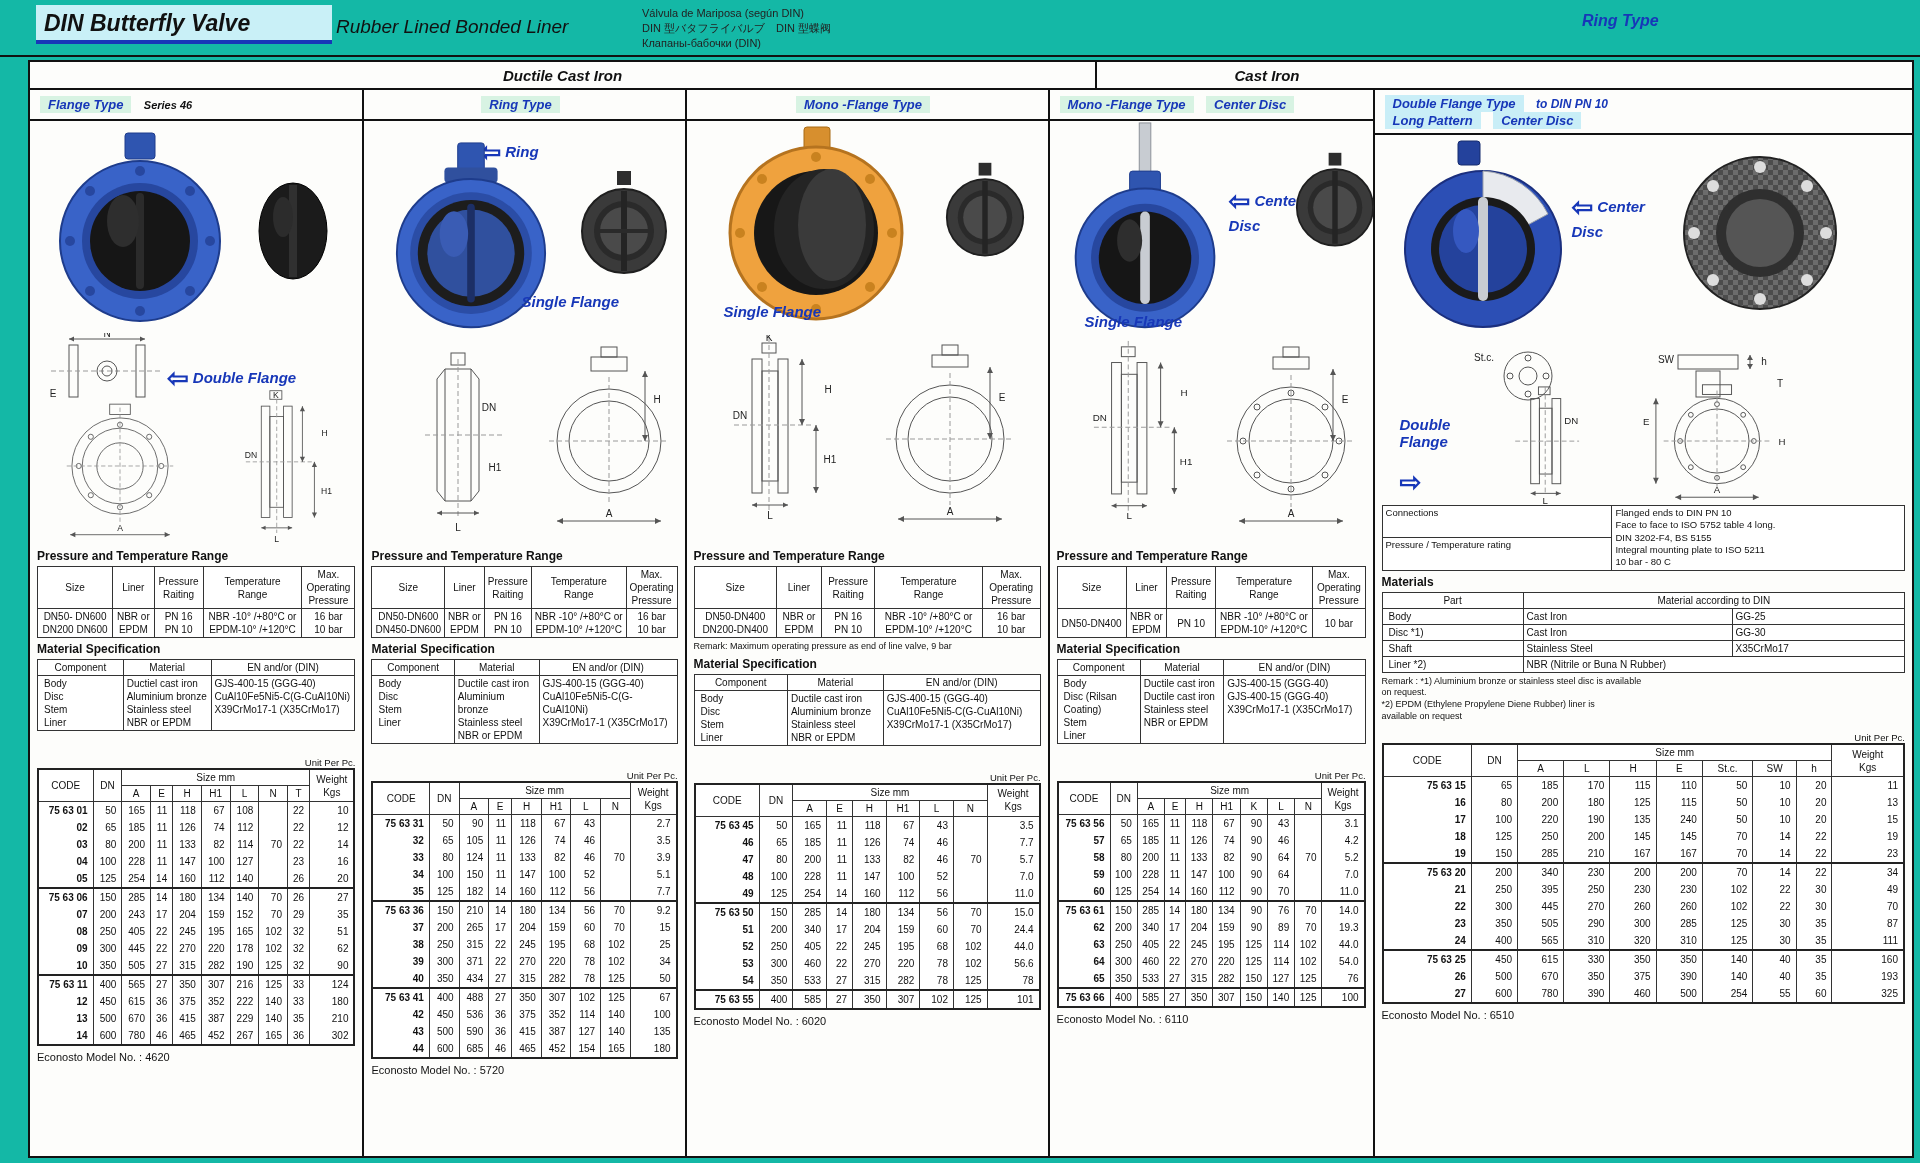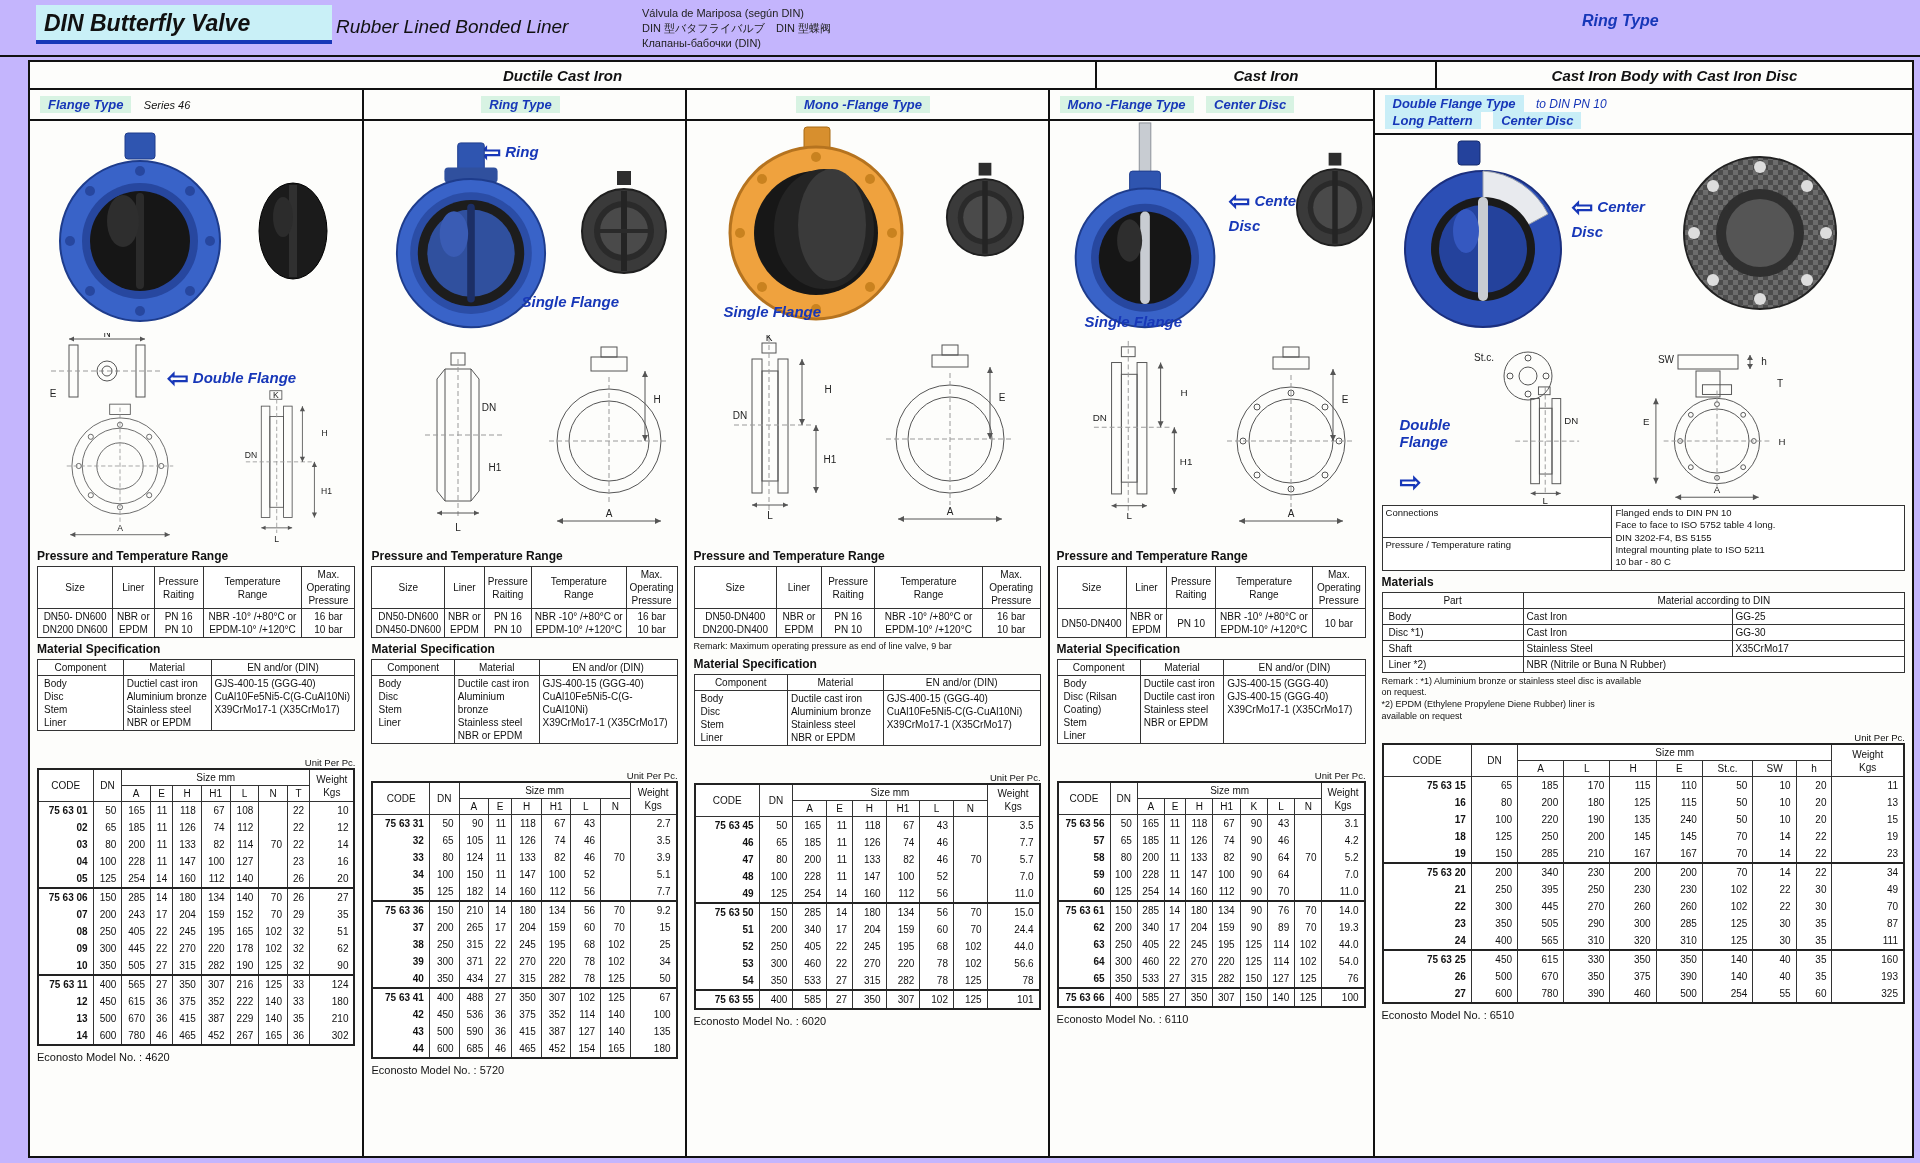--- a/index.html
+++ b/index.html
@@ -1,16 +1,16 @@
 <!DOCTYPE html>
 <html><head>
 <meta charset="utf-8">
 <style>
   html,body{margin:0;padding:0;background:#e8e8e8;}
-  .page{width:1920px;height:1163px;position:relative;background:#c4b5fd;overflow:hidden;
+  .page{width:1920px;height:1163px;position:relative;background:#14b8a6;overflow:hidden;
         font-family:"Liberation Sans",sans-serif;color:#111;}
   
   .topbar{position:absolute;left:0;top:0;width:100%;height:55px;}
   .title-box{position:absolute;left:36px;top:5px;width:280px;background:#c9f0f7;
              border-bottom:4px solid #1737b8;padding:5px 8px 3px;}
   .title-box .t{font-size:23px;font-weight:bold;font-style:italic;}
   .subtitle{position:absolute;left:336px;top:16px;font-size:19px;font-weight:normal;font-style:italic;}
   .langs{position:absolute;left:642px;top:6px;font-size:11px;line-height:1.35;color:#222;}
   .corner{position:absolute;left:1582px;top:12px;font-size:16px;font-weight:bold;font-style:italic;color:#1737b8;}
   
@@ -23,21 +23,21 @@
   .group-row .gh:last-child{border-right:none;}
   .cols{display:flex;height:1068px;}
   .col{border-right:2px solid #111;box-sizing:border-box;padding:0 7px;position:relative;}
   .col:last-child{border-right:none;}
   .w1{width:350px}.w2{width:337px}.w3{width:380px}.w4{width:340px}.w5{width:563px}
   
   .lblrow{border-bottom:2px solid #111;margin:0 -7px;padding:5px 10px 4px;min-height:31px;box-sizing:border-box;}
   .hl-green{background:#d8f3e3;}
   .hl-cyan{background:#c9eef7;}
   .lbl{display:inline-block;padding:1px 8px;font-size:13px;font-weight:bold;font-style:italic;color:#1737b8;margin-right:8px;}
-  .lbl-plain{display:inline-block;font-size:11px;font-weight:normal;font-style:italic;color:#111;}
+  .lbl-plain{display:inline-block;font-size:11px;font-weight:bold;font-style:italic;color:#111;}
   .lbl-plain.blue{color:#1737b8;font-size:12px;}
   .lblline{line-height:15px;}
   
   .zone-img{height:212px;position:relative;}
   .zone-draw{height:212px;position:relative;}
   .zone-draw5{height:158px;position:relative;}
   .ann{position:absolute;font-size:15px;font-weight:bold;font-style:italic;color:#1737b8;white-space:nowrap;}
   .arrow{font-size:26px;font-style:normal;vertical-align:-4px;color:#1737b8;margin-right:4px;}
   
   .sec-title{font-weight:bold;font-size:12px;margin:4px 0 3px;}
@@ -83,21 +83,20 @@
     </div>
     <div class="corner">Ring Type</div>
   </div>
   <div class="toprule"></div>
 
   <div class="main">
 
     <div class="group-row">
       <div class="gh" style="width:1067px">Ductile Cast Iron</div>
       <div class="gh" style="width:340px">Cast Iron</div>
-      <div class="gh" style="flex:1">Cast Iron Body with Cast Iron Disc</div>
     </div>
 
     <div class="cols">
 
       <div class="col w1">
         <div class="lblrow">
           <span class="lbl hl-green">Flange Type</span>
           <span class="lbl-plain">Series 46</span>
         </div>
 

